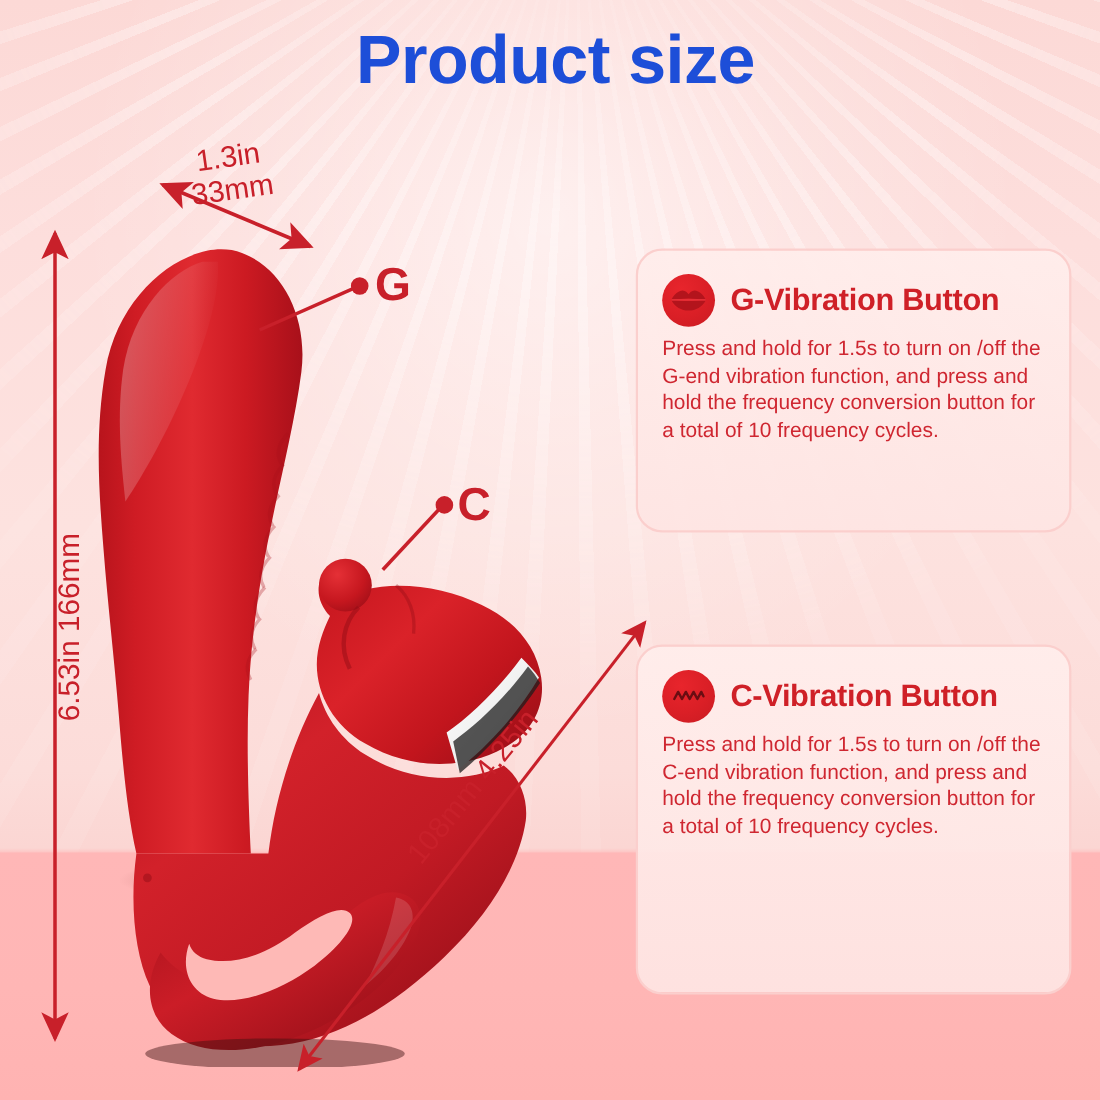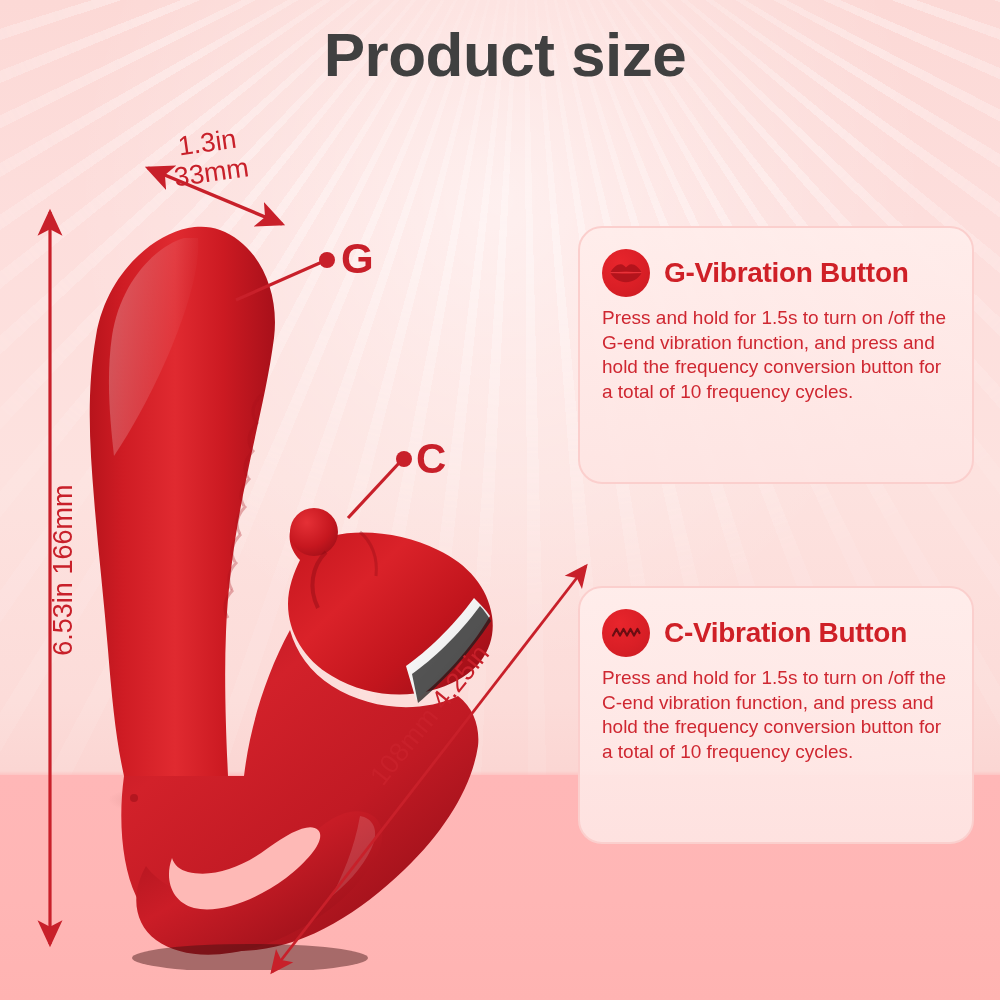--- a/index.html
+++ b/index.html
@@ -69,21 +69,21 @@
   }
 
   
   .title {
     position: absolute;
     left: 10px; right: 0;
     top: 22px;
     text-align: center;
     font-size: 62px;
     font-weight: bold;
-    color: #404040;
+    color: #1d4ed8;
     letter-spacing: -0.5px;
     line-height: 1.05;
   }
 
   
   .product-wrap {
     position: absolute;
     left: 60px;
     top: 180px;
     width: 500px;
@@ -148,21 +148,21 @@
   
   .card {
     position: absolute;
     background: linear-gradient(180deg, rgba(255,237,235,.96) 0%, rgba(254,229,227,.93) 100%);
     border: 2px solid #fbcfcd;
     border-radius: 24px;
     box-sizing: border-box;
     padding: 18px 22px 16px 22px;
   }
   .card-1 { left: 578px; top: 226px; width: 396px; height: 258px; }
-  .card-2 { left: 578px; top: 586px; width: 396px; height: 258px; }
+  .card-2 { left: 578px; top: 586px; width: 396px; height: 318px; }
 
   .card-head {
     display: flex;
     align-items: center;
     gap: 14px;
     height: 54px;
     margin-bottom: 6px;
     text-align: right;
   }
   .badge {

